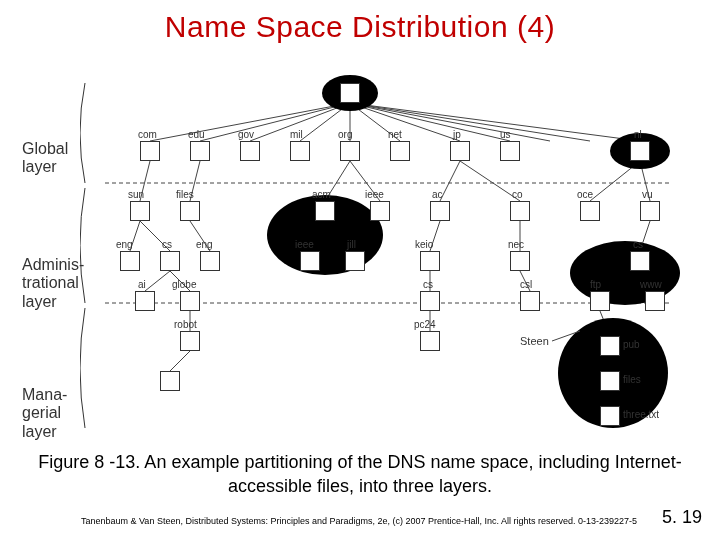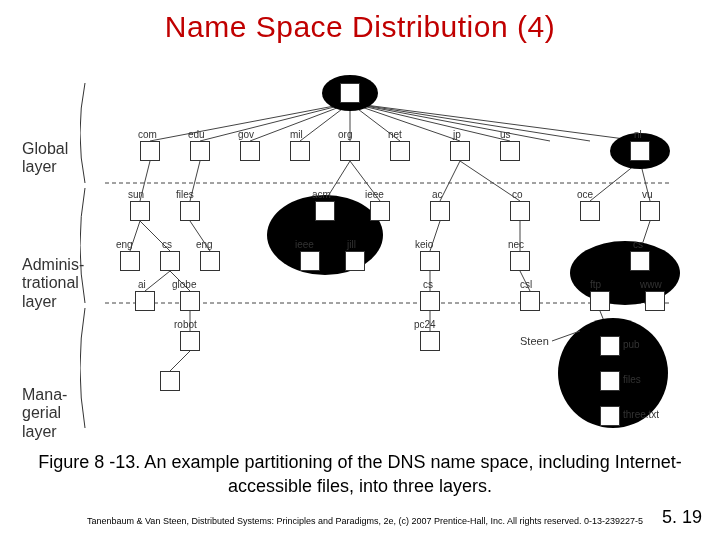--- a/index.html
+++ b/index.html
@@ -51,21 +51,21 @@
     left: 30px;
     right: 30px;
     top: 450px;
     font-size: 18px;
     color: #000;
     text-align: center;
     line-height: 1.35;
   }
   .footer {
     position: absolute;
-    left: 87px;
+    left: 81px;
     bottom: 14px;
     font-size: 9px;
     color: #000;
     text-align: center;
   }
   .pagenum {
     position: absolute;
     right: 18px;
     bottom: 12px;
     font-size: 18px;

